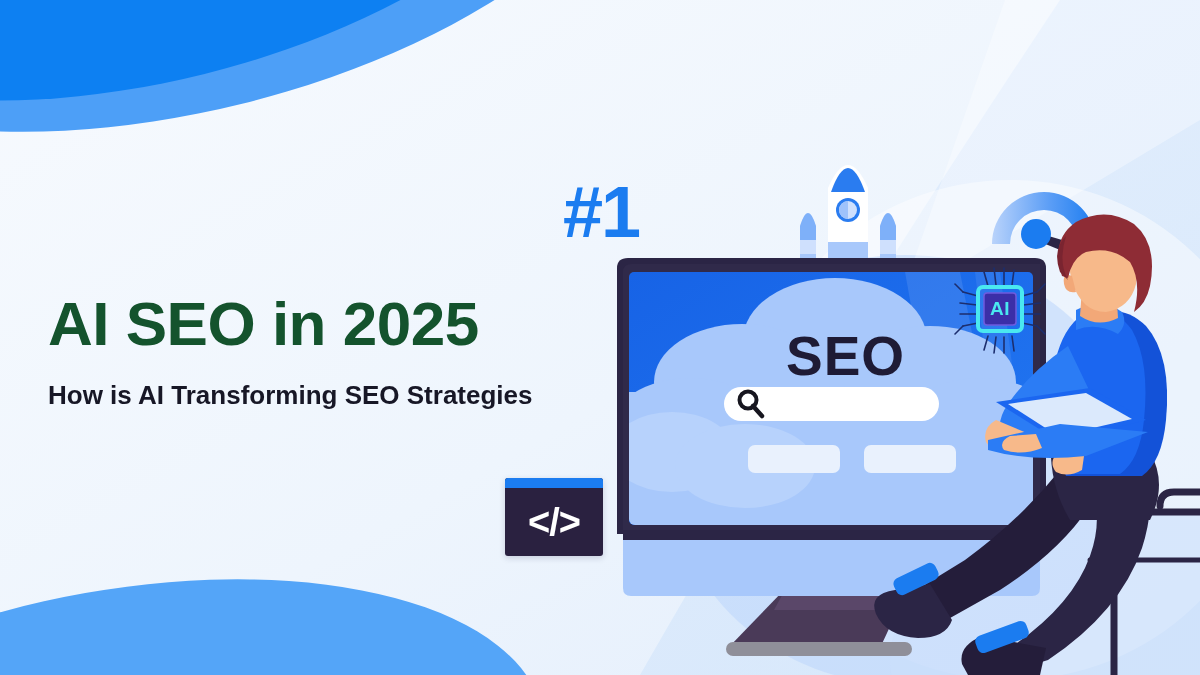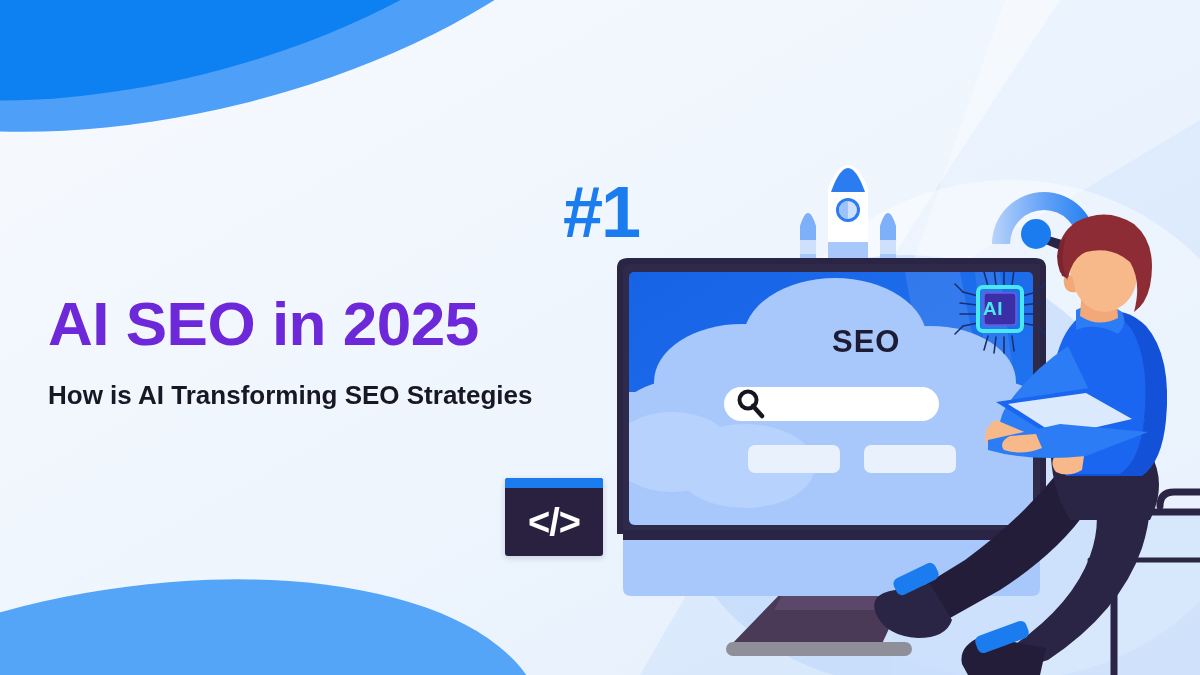--- a/index.html
+++ b/index.html
@@ -34,21 +34,21 @@
     left: 48px;
     top: 292px;
     width: 560px;
   }
   .headline {
     margin: 0;
     font-size: 62px;
     line-height: 1.03;
     font-weight: bold;
     letter-spacing: -0.5px;
-    color: #6d28d9;
+    color: #14532d;
     white-space: nowrap;
   }
   .subhead {
     margin: 24px 0 0 0;
     font-size: 26px;
     line-height: 1.2;
     font-weight: bold;
     color: #171726;
     white-space: nowrap;
   }
@@ -89,34 +89,35 @@
     color: #ffffff;
     font-size: 38px;
     font-weight: bold;
     font-family: "Liberation Sans", "DejaVu Sans", sans-serif;
     letter-spacing: -1px;
   }
 
   
   .seo-word {
     position: absolute;
-    left: 832px;
+    left: 786px;
     top: 324px;
-    font-size: 31px;
+    font-size: 55px;
     font-weight: bold;
     color: #1e1b35;
     letter-spacing: 1px;
   }
 
   
   .ai-chip-label {
     position: absolute;
     left: 983px;
     top: 298px;
     width: 34px;
+    text-align: center;
     font-size: 19px;
     font-weight: bold;
     color: #4ae8f0;
     letter-spacing: 0.5px;
   }
 </style>
 </head>
 <body>
 
 <div id="stage">

